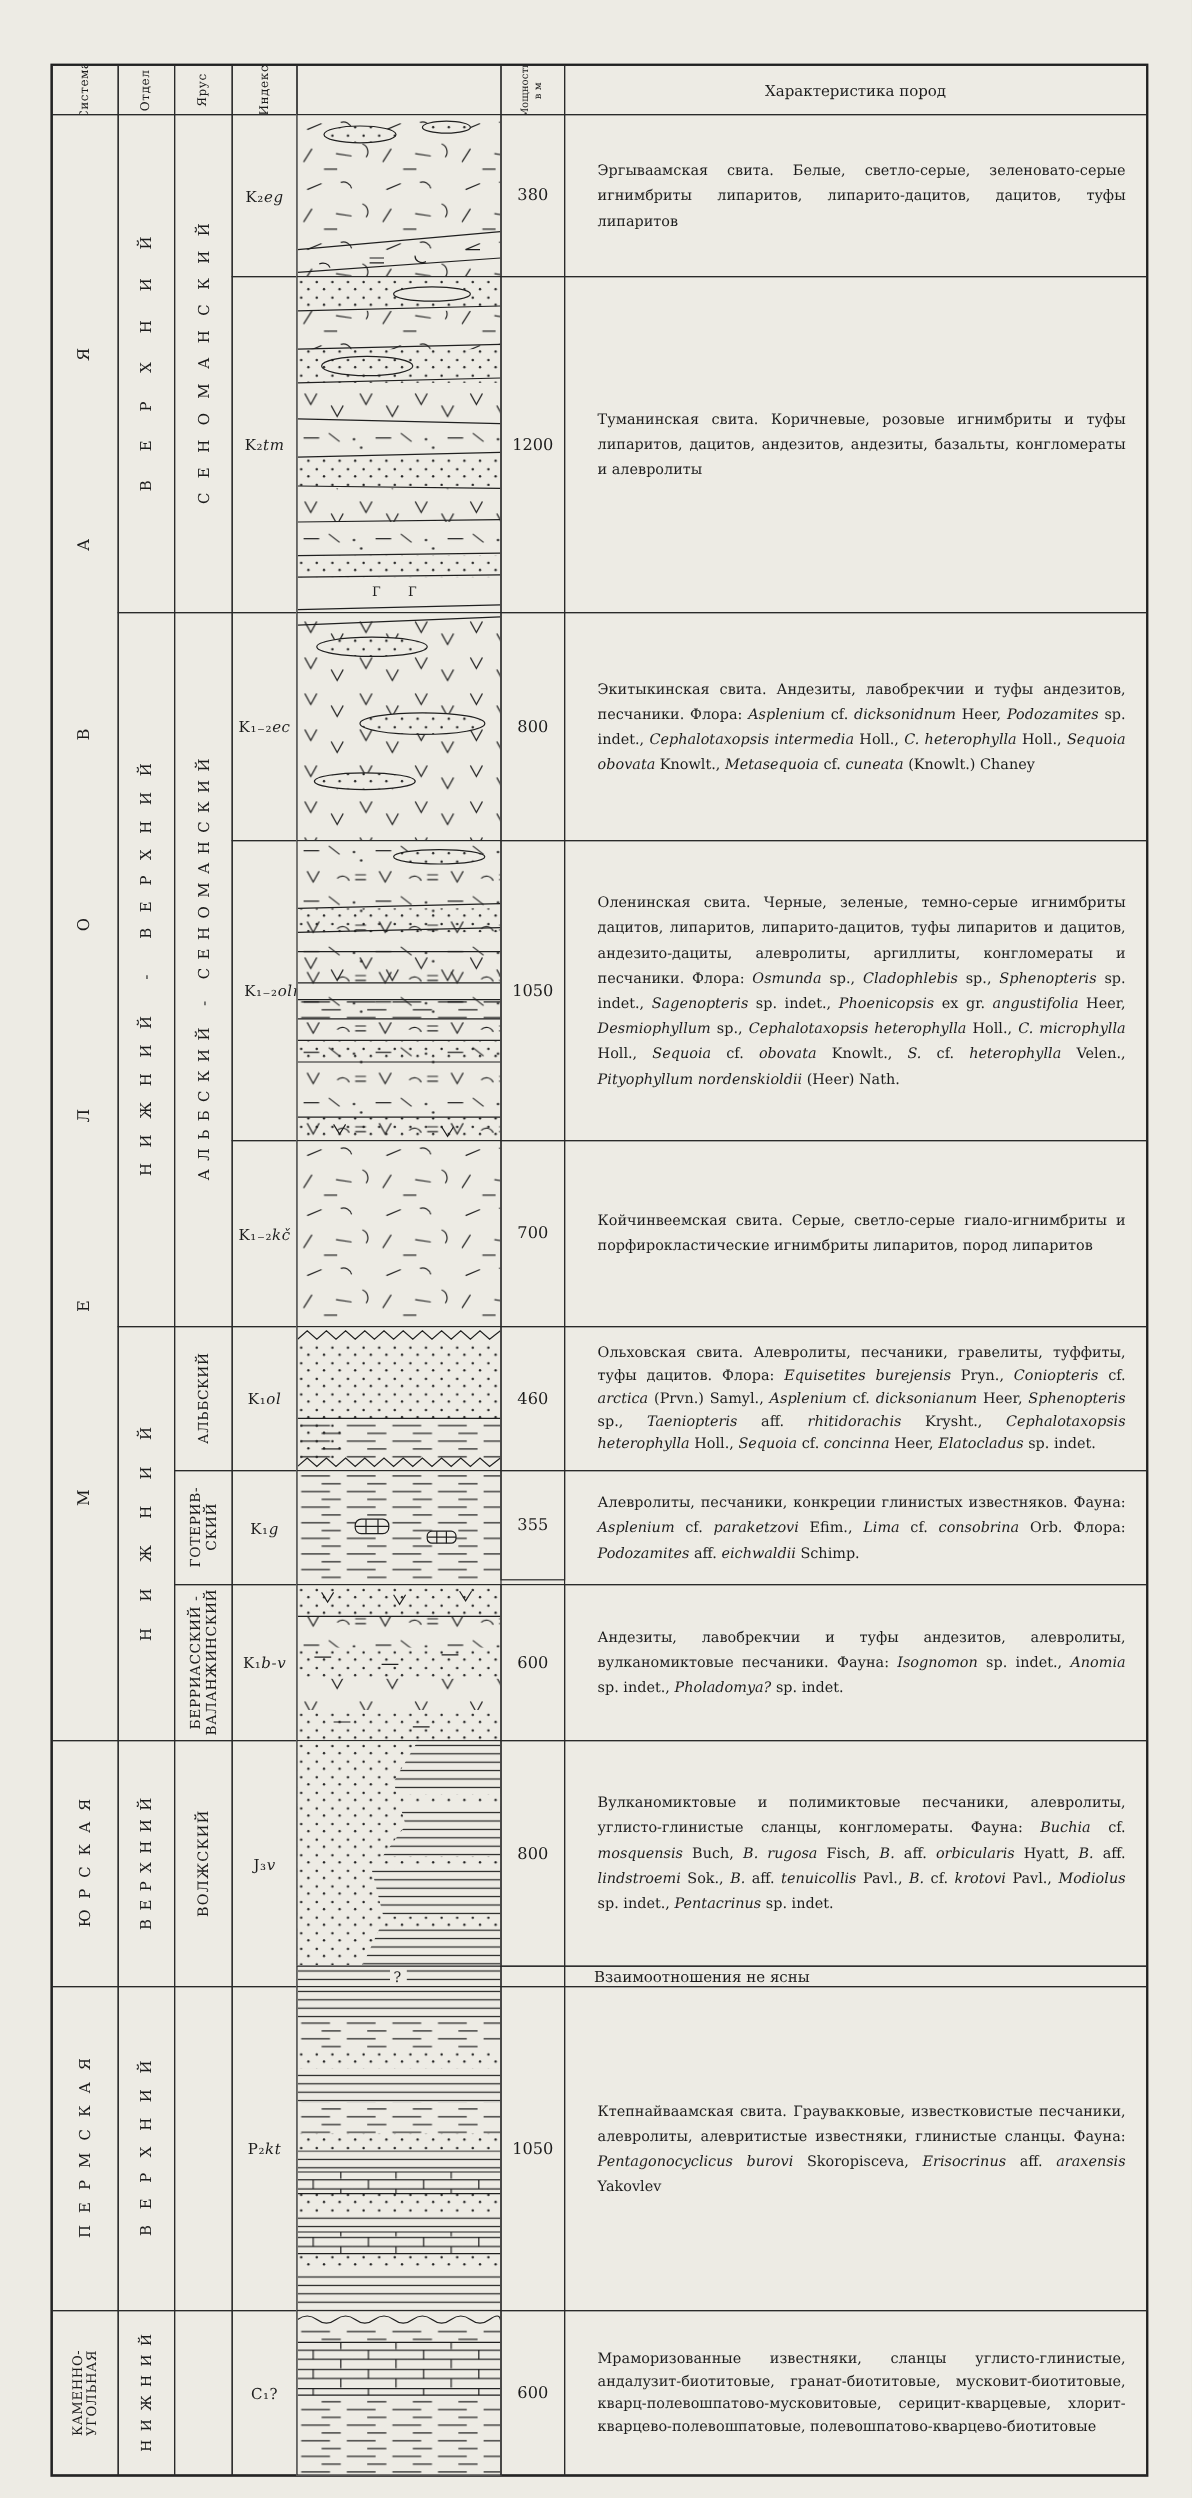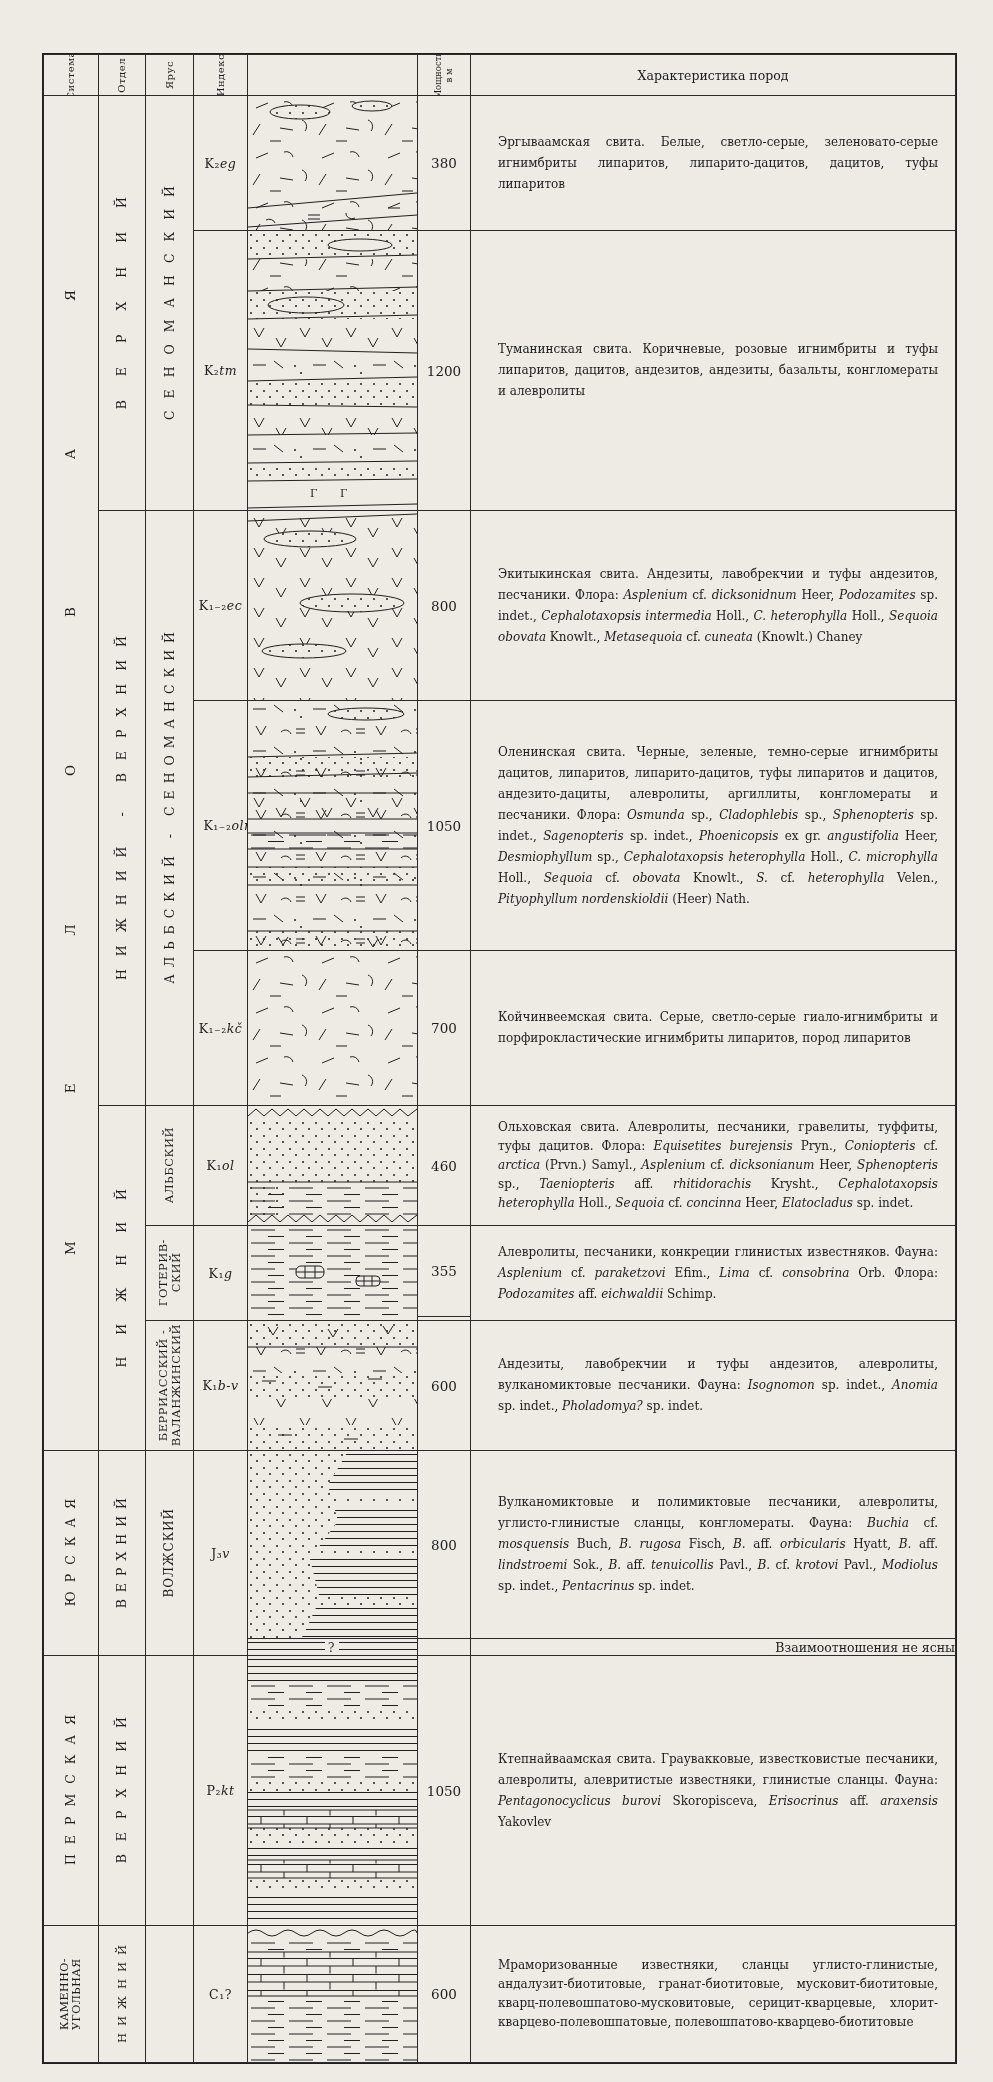--- a/index.html
+++ b/index.html
@@ -25,21 +25,21 @@
   .ls-upperm{letter-spacing:13px;margin-bottom:13px;}
   .ls-lowcarb{letter-spacing:7px;margin-bottom:7px;font-size:11.5px;}
   .ls-cenom{letter-spacing:12px;margin-bottom:12px;}
   .ls-albcen{letter-spacing:7px;margin-bottom:7px;}
   .ls-alb{font-size:11.5px;letter-spacing:0.5px;}
   .ls-two{font-size:11.5px;letter-spacing:0.5px;}
   .ls-volg{font-size:12px;letter-spacing:1px;}
   .idx{font-size:12.5px;letter-spacing:.5px;white-space:nowrap;}
   .num{font-size:13.5px;}
   .desc{font-size:12px;line-height:21px;text-align:justify;padding:0 17px 0 27px;width:100%;box-sizing:border-box;}
-  .unclear-label{font-size:12.5px;padding-left:24px;width:100%;box-sizing:border-box;text-align:right;line-height:15px;}
+  .unclear-label{font-size:12.5px;padding-left:24px;width:100%;box-sizing:border-box;text-align:left;line-height:15px;}
   .litho-cell{align-items:flex-start;justify-content:flex-start;background:#edebe4;}
   .litho-cell svg{display:block;}
   i{font-style:italic;}
 </style>
 </head>
 <body>
 
 <svg width="0" height="0" style="position:absolute" aria-hidden="true">
   <defs>
     <pattern id="pdots" width="13" height="13" patternUnits="userSpaceOnUse">

